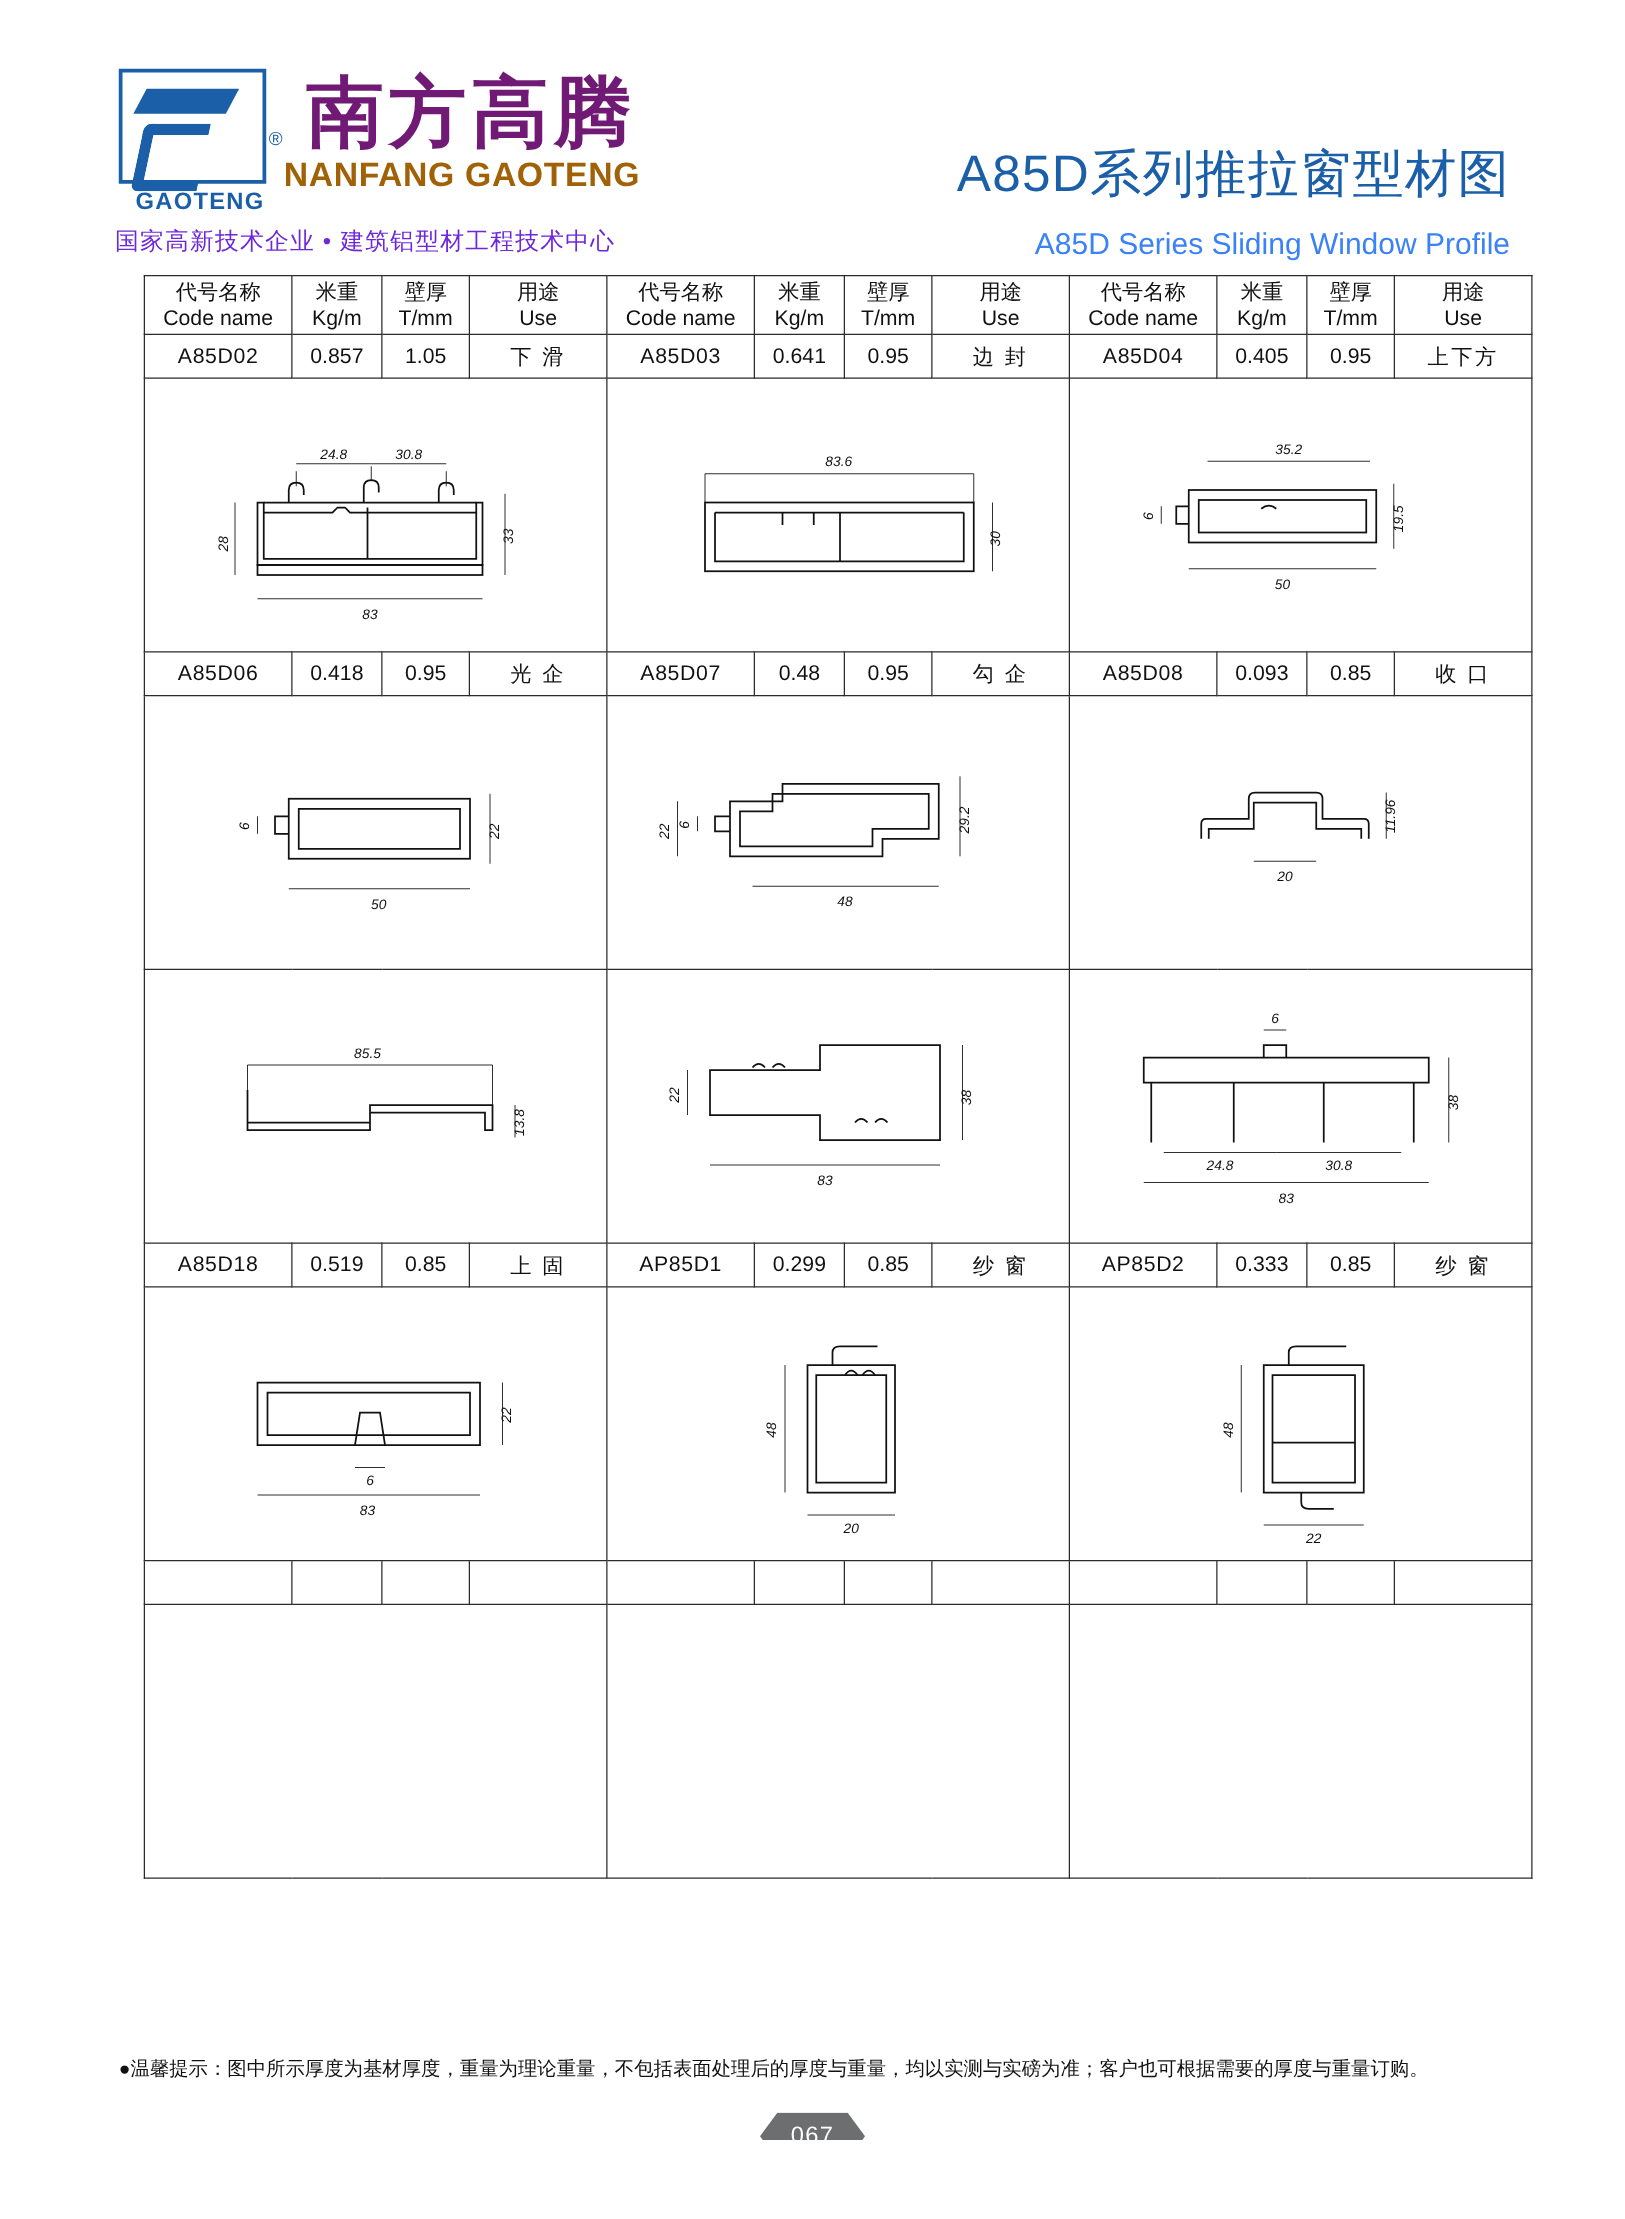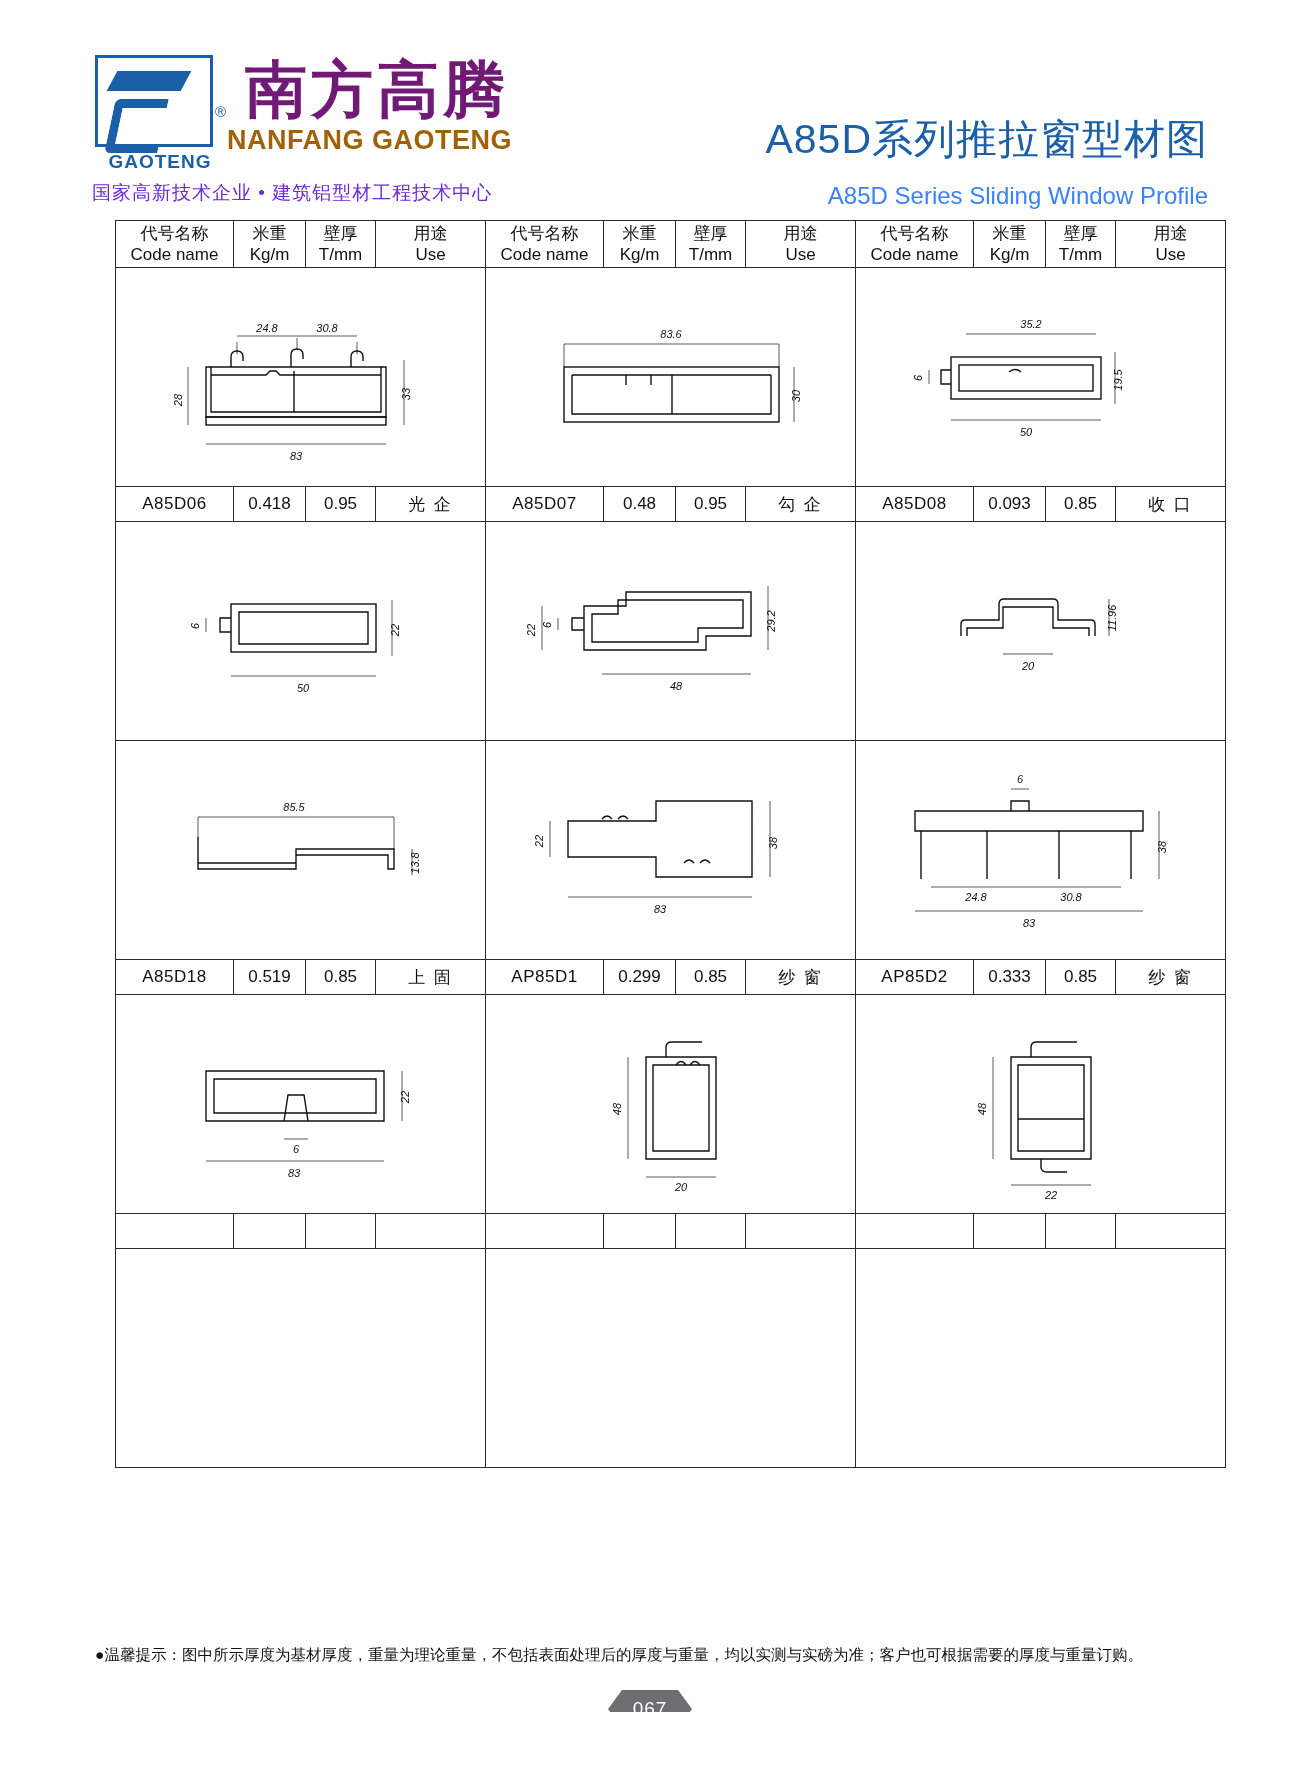--- a/index.html
+++ b/index.html
@@ -134,20 +134,34 @@
     <td><span>代号名称</span><br><span>Code name</span></td>
     <td><span>米重</span><br><span>Kg/m</span></td>
     <td><span>壁厚</span><br><span>T/mm</span></td>
     <td><span>用途</span><br><span>Use</span></td>
     <td><span>代号名称</span><br><span>Code name</span></td>
     <td><span>米重</span><br><span>Kg/m</span></td>
     <td><span>壁厚</span><br><span>T/mm</span></td>
     <td><span>用途</span><br><span>Use</span></td>
   </tr>
 
+  <tr class="row-lbl">
+    <td class="code">A85D02</td>
+    <td>0.857</td>
+    <td>1.05</td>
+    <td class="use">下 滑</td>
+    <td class="code">A85D03</td>
+    <td>0.641</td>
+    <td>0.95</td>
+    <td class="use">边 封</td>
+    <td class="code">A85D04</td>
+    <td>0.405</td>
+    <td>0.95</td>
+    <td class="use">上下方</td>
+  </tr>
 
   <tr class="fig">
     <td colspan="4">
       <svg class="draw" width="330" height="210" viewBox="0 0 330 210">
 
         <path class="ln2" d="M70 145 L70 95 L75 95 L75 140 L245 140 L245 95 L250 95 L250 145 Z"></path>
         <rect class="ln2" x="70" y="145" width="180" height="8"></rect>
         <path class="ln2" d="M75 95 L245 95"></path>
         <path class="ln2" d="M75 103 L130 103 L134 99 L140 99 L144 103 L245 103"></path>
         <path class="ln2" d="M158 99 L158 140"></path>

